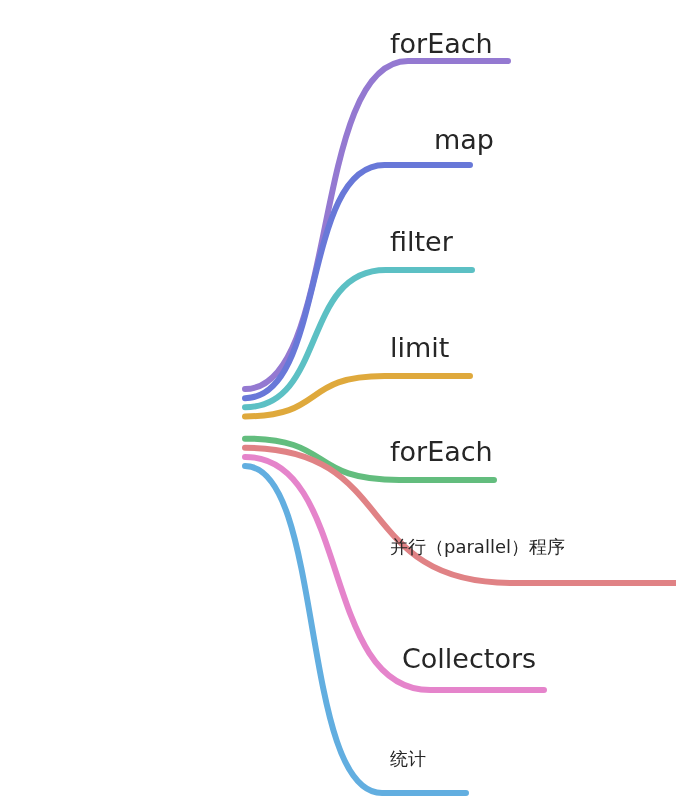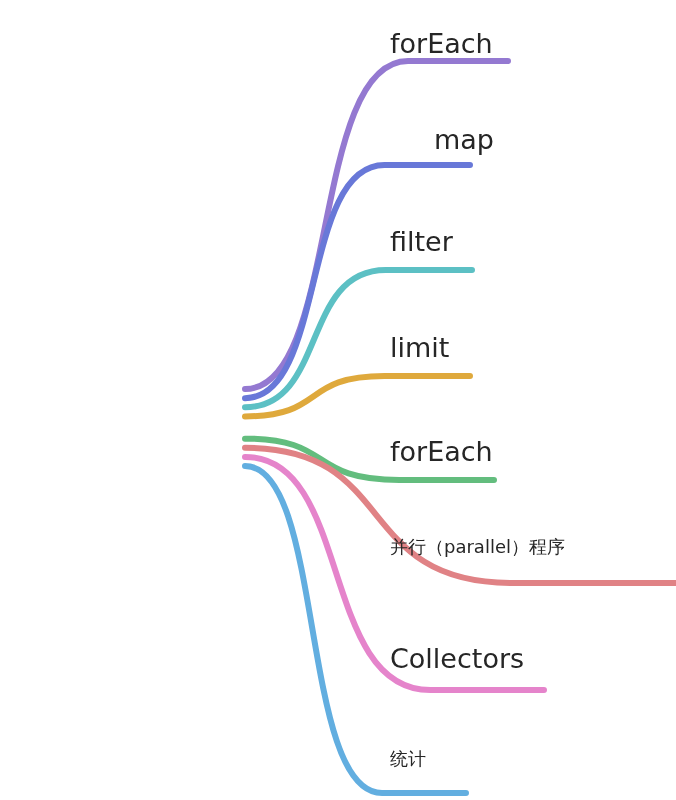--- a/index.html
+++ b/index.html
@@ -71,17 +71,17 @@
     </svg>
 
 
   <div id="labels">
       <div class="branch-label" style="left: 390px; top: 30px;">forEach</div>
       <div class="branch-label" style="left: 390px; top: 126px; margin-left: 44px;">map</div>
       <div class="branch-label" style="left: 390px; top: 228px;">filter</div>
       <div class="branch-label" style="left: 390px; top: 334px;">limit</div>
       <div class="branch-label" style="left: 390px; top: 438px;">forEach</div>
       <div class="branch-label cjk" style="left: 390px; top: 538px;">并行（parallel）程序</div>
-      <div class="branch-label" style="left: 390px; top: 645px;">Collectors</div>
+      <div class="branch-label" style="left: 402px; top: 645px;">Collectors</div>
       <div class="branch-label cjk" style="left: 390px; top: 750px;">统计</div>
     </div>
 
 </div>
 
 </body></html>

